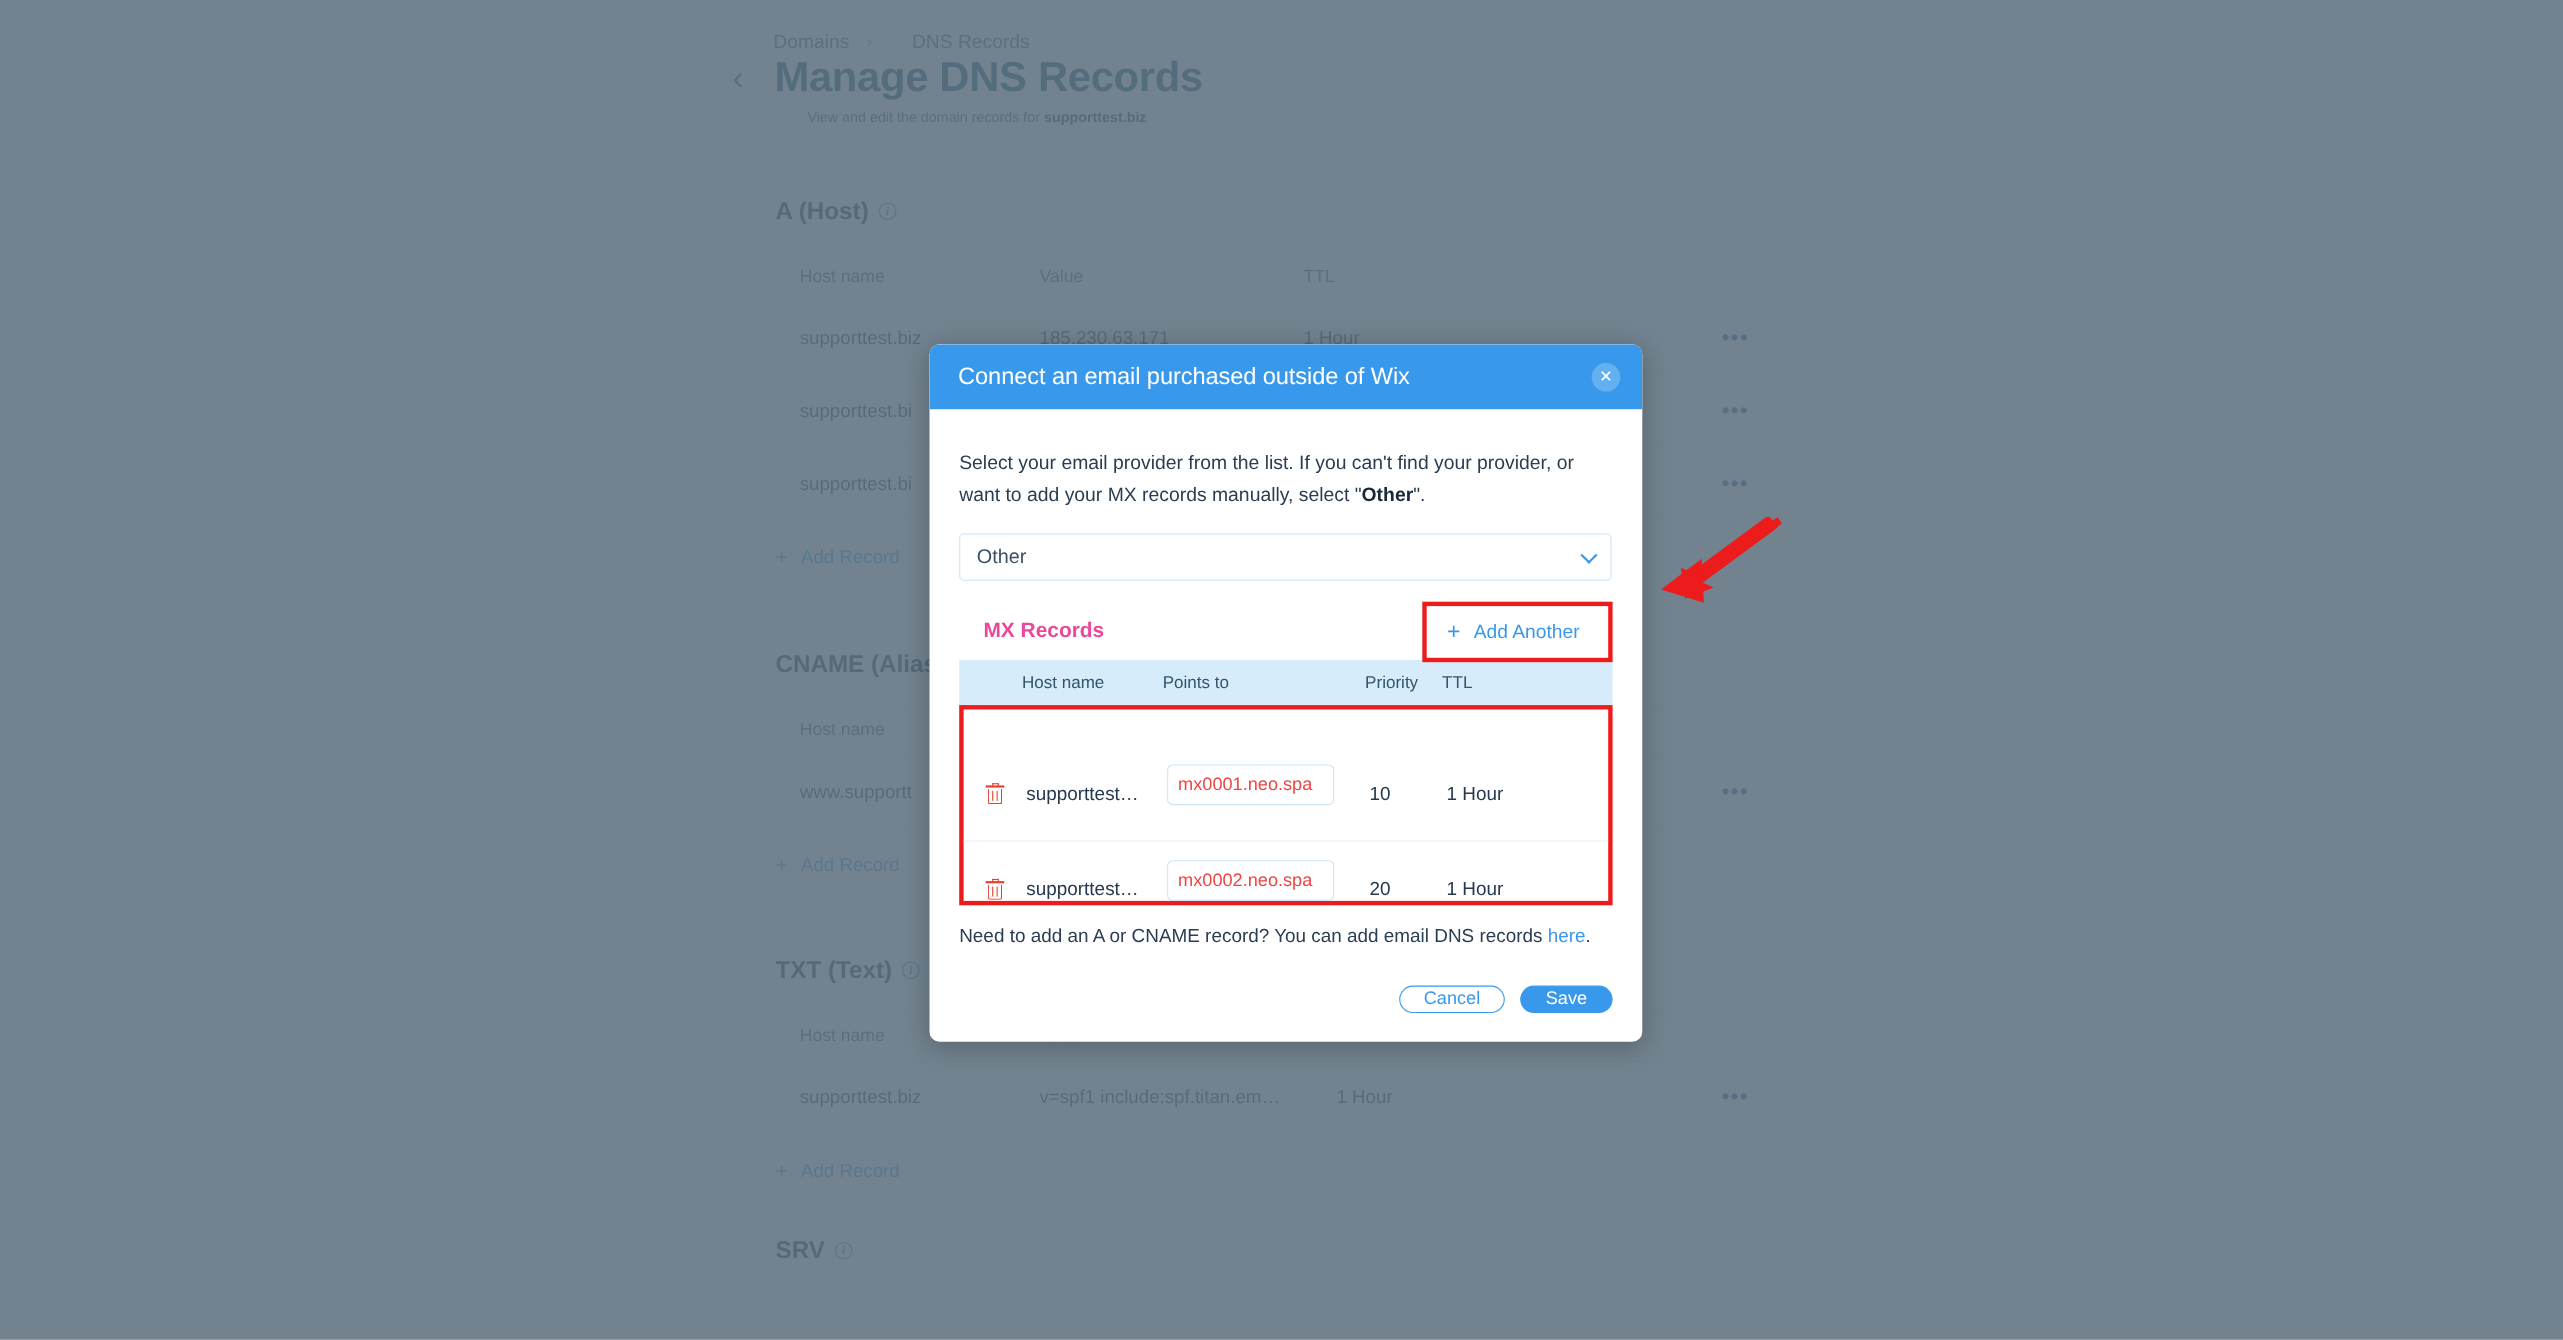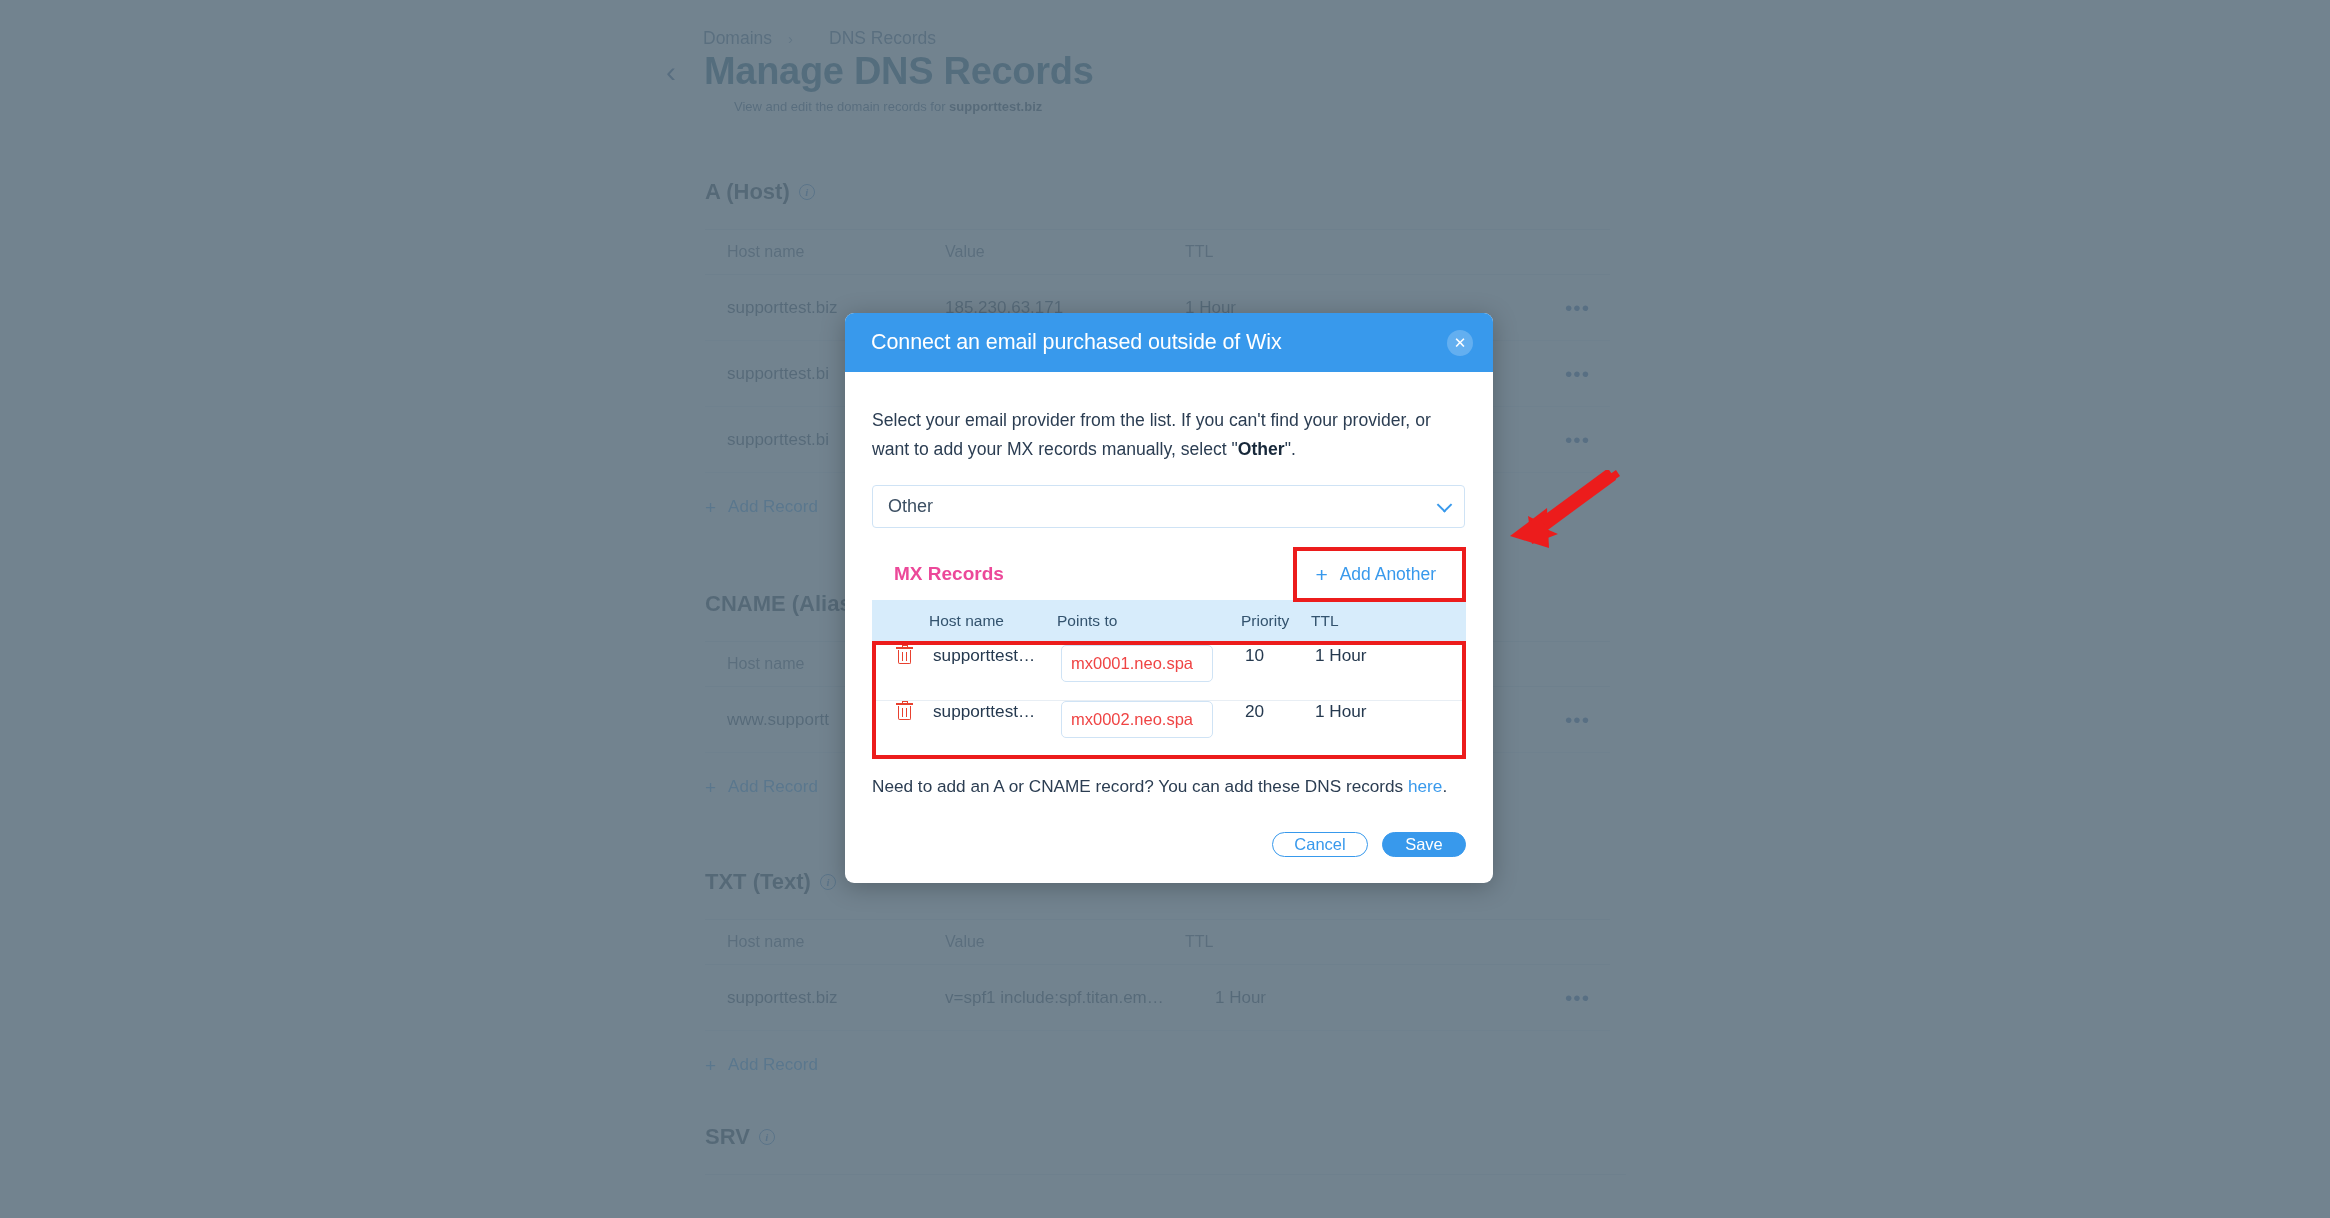--- a/index.html
+++ b/index.html
@@ -172,22 +172,22 @@
   }
   .add-another .plus { font-size: 21px; line-height: 1; font-weight: 300; }
 
   .mx-table { width: 594px; margin-top: 4px; }
   .mx-thead {
     display: flex; align-items: center; height: 41px;
     background: #d7ecfb; font-size: 15.5px; color: #33536e;
   }
   .mx-body { border: 4px solid #ec1c1c; background: #ffffff; }
   .mx-row {
-    display: flex; align-items: flex-start; height: 55px;
-    font-size: 17.2px; color: #25394f;
+    display: flex; align-items: flex-end; height: 55px;
+    font-size: 17.2px; color: #25394f; margin-top: 32px;
   }
   .mx-row + .mx-row { border-top: 1px solid #e8eef4; }
 
   .m-del  { width: 57px; display: flex; justify-content: center; }
   .m-host { width: 128px; }
   .m-pts  { width: 184px; }
   .m-pri  { width: 70px; }
   .m-ttl  { width: 100px; }
 
   .pts-input {
@@ -442,21 +442,21 @@
           <div class="m-pts">
             <div class="pts-input">mx0002.neo.spa</div>
           </div>
           <div class="m-pri">20</div>
           <div class="m-ttl">1 Hour</div>
         </div>
       </div>
     </div>
 
     <div class="footnote">
-      <span>Need to add an A or CNAME record? You can add these DNS records </span><a>here</a><span>.</span>
+      <span>Need to add an A or CNAME record? You can add email DNS records </span><a>here</a><span>.</span>
     </div>
 
   </div>
 
   <div class="modal-actions">
     <span class="btn btn-cancel">Cancel</span>
     <span class="btn btn-save">Save</span>
   </div>
 
 </div>

